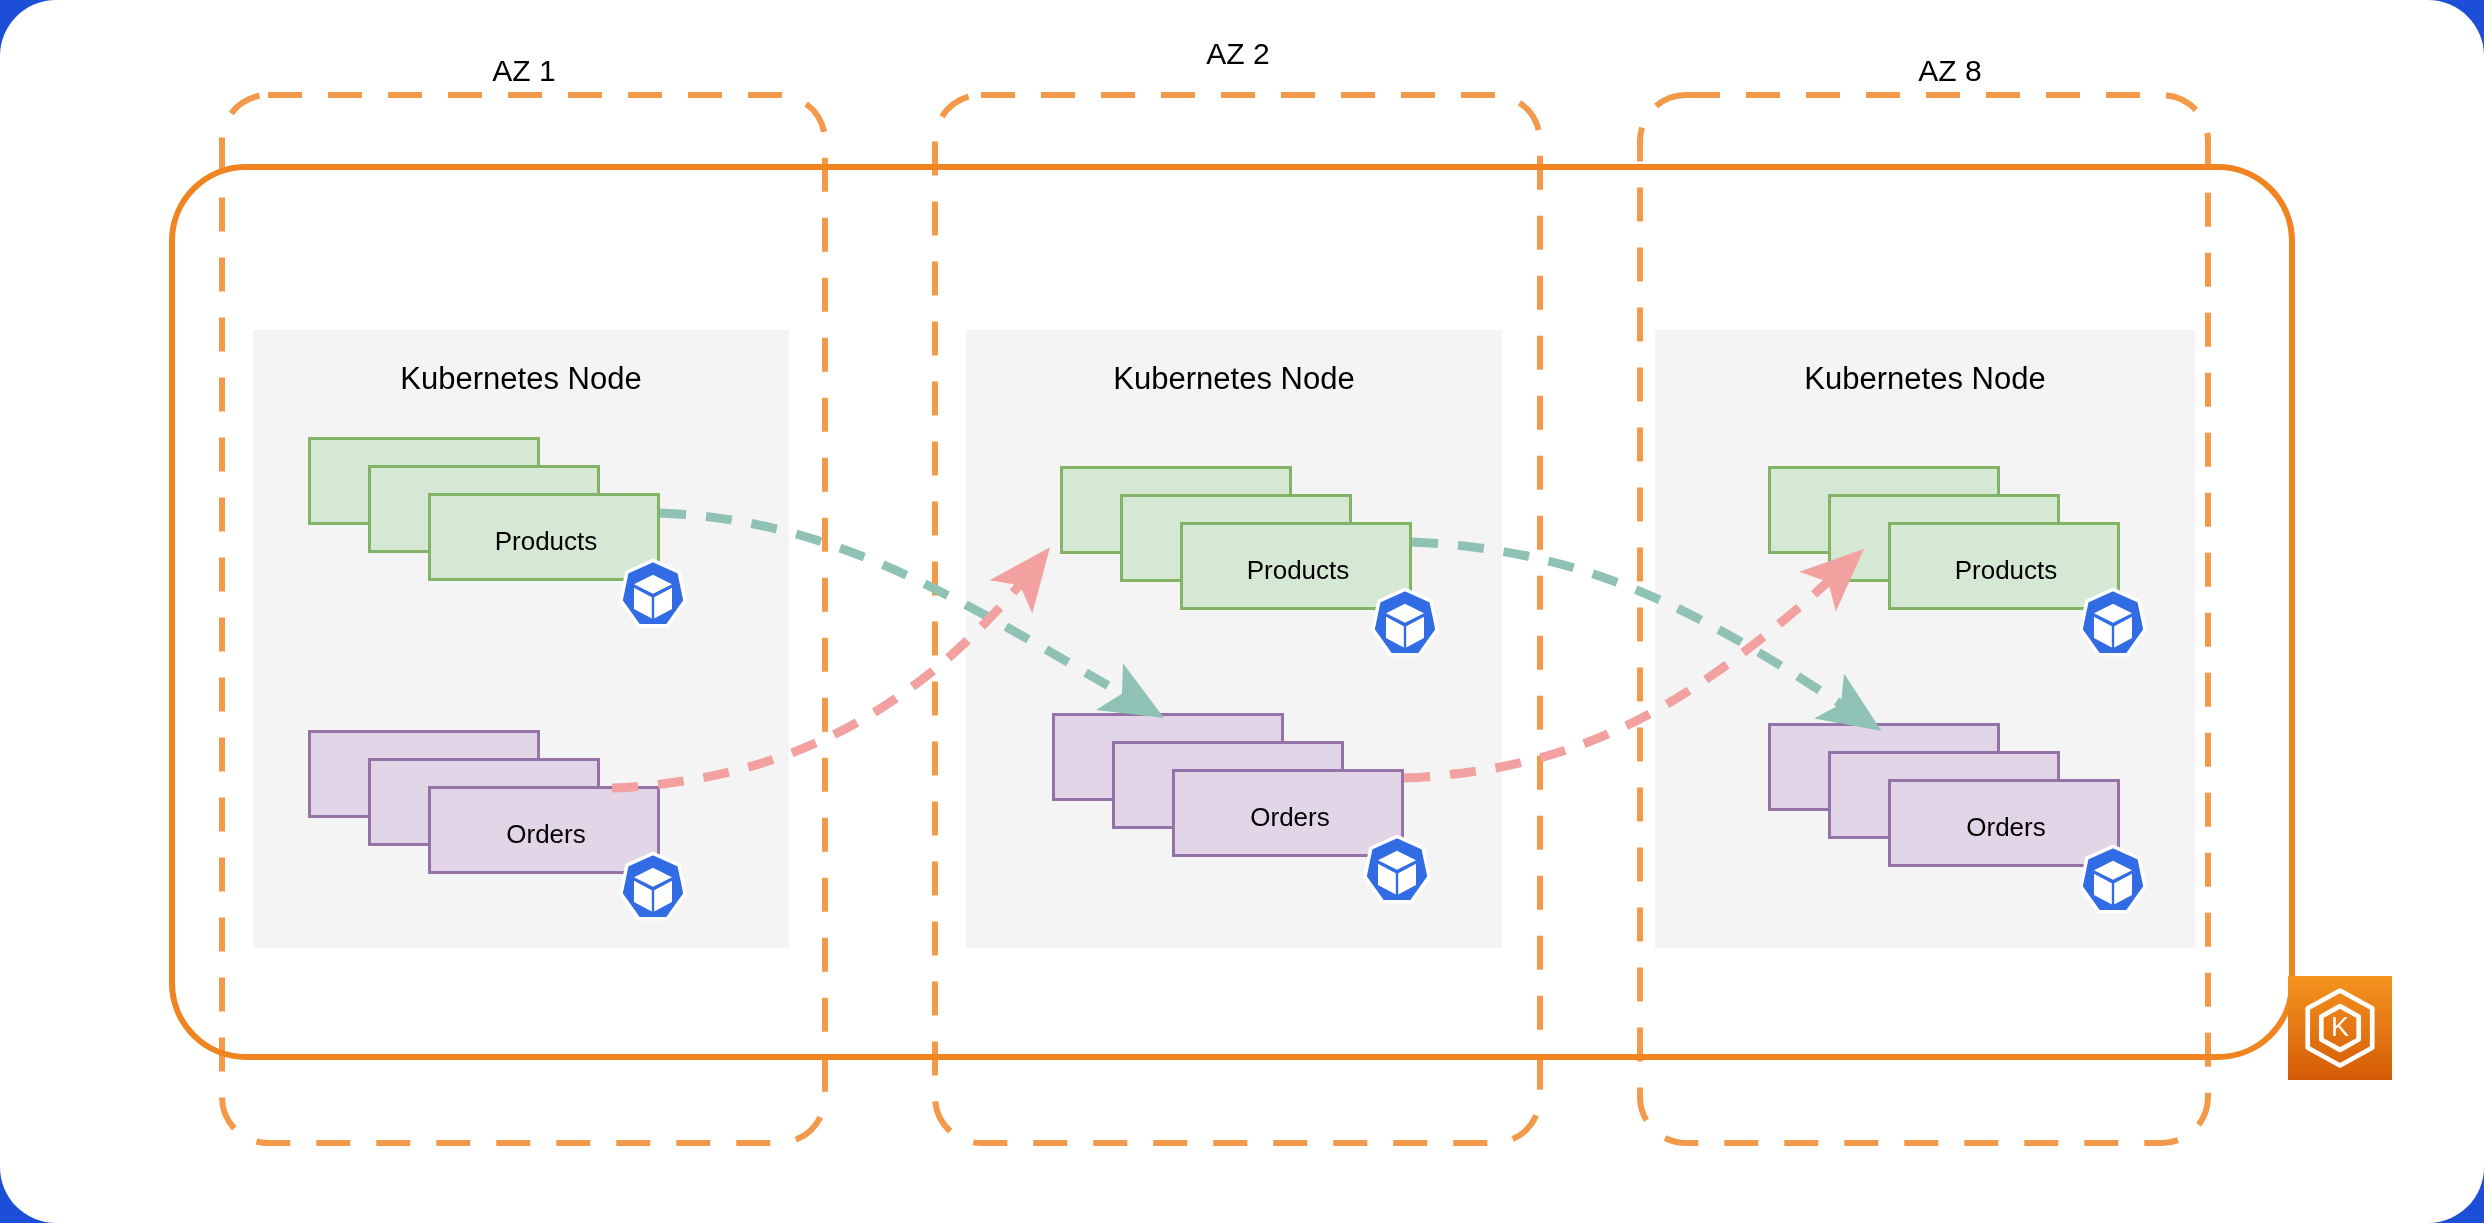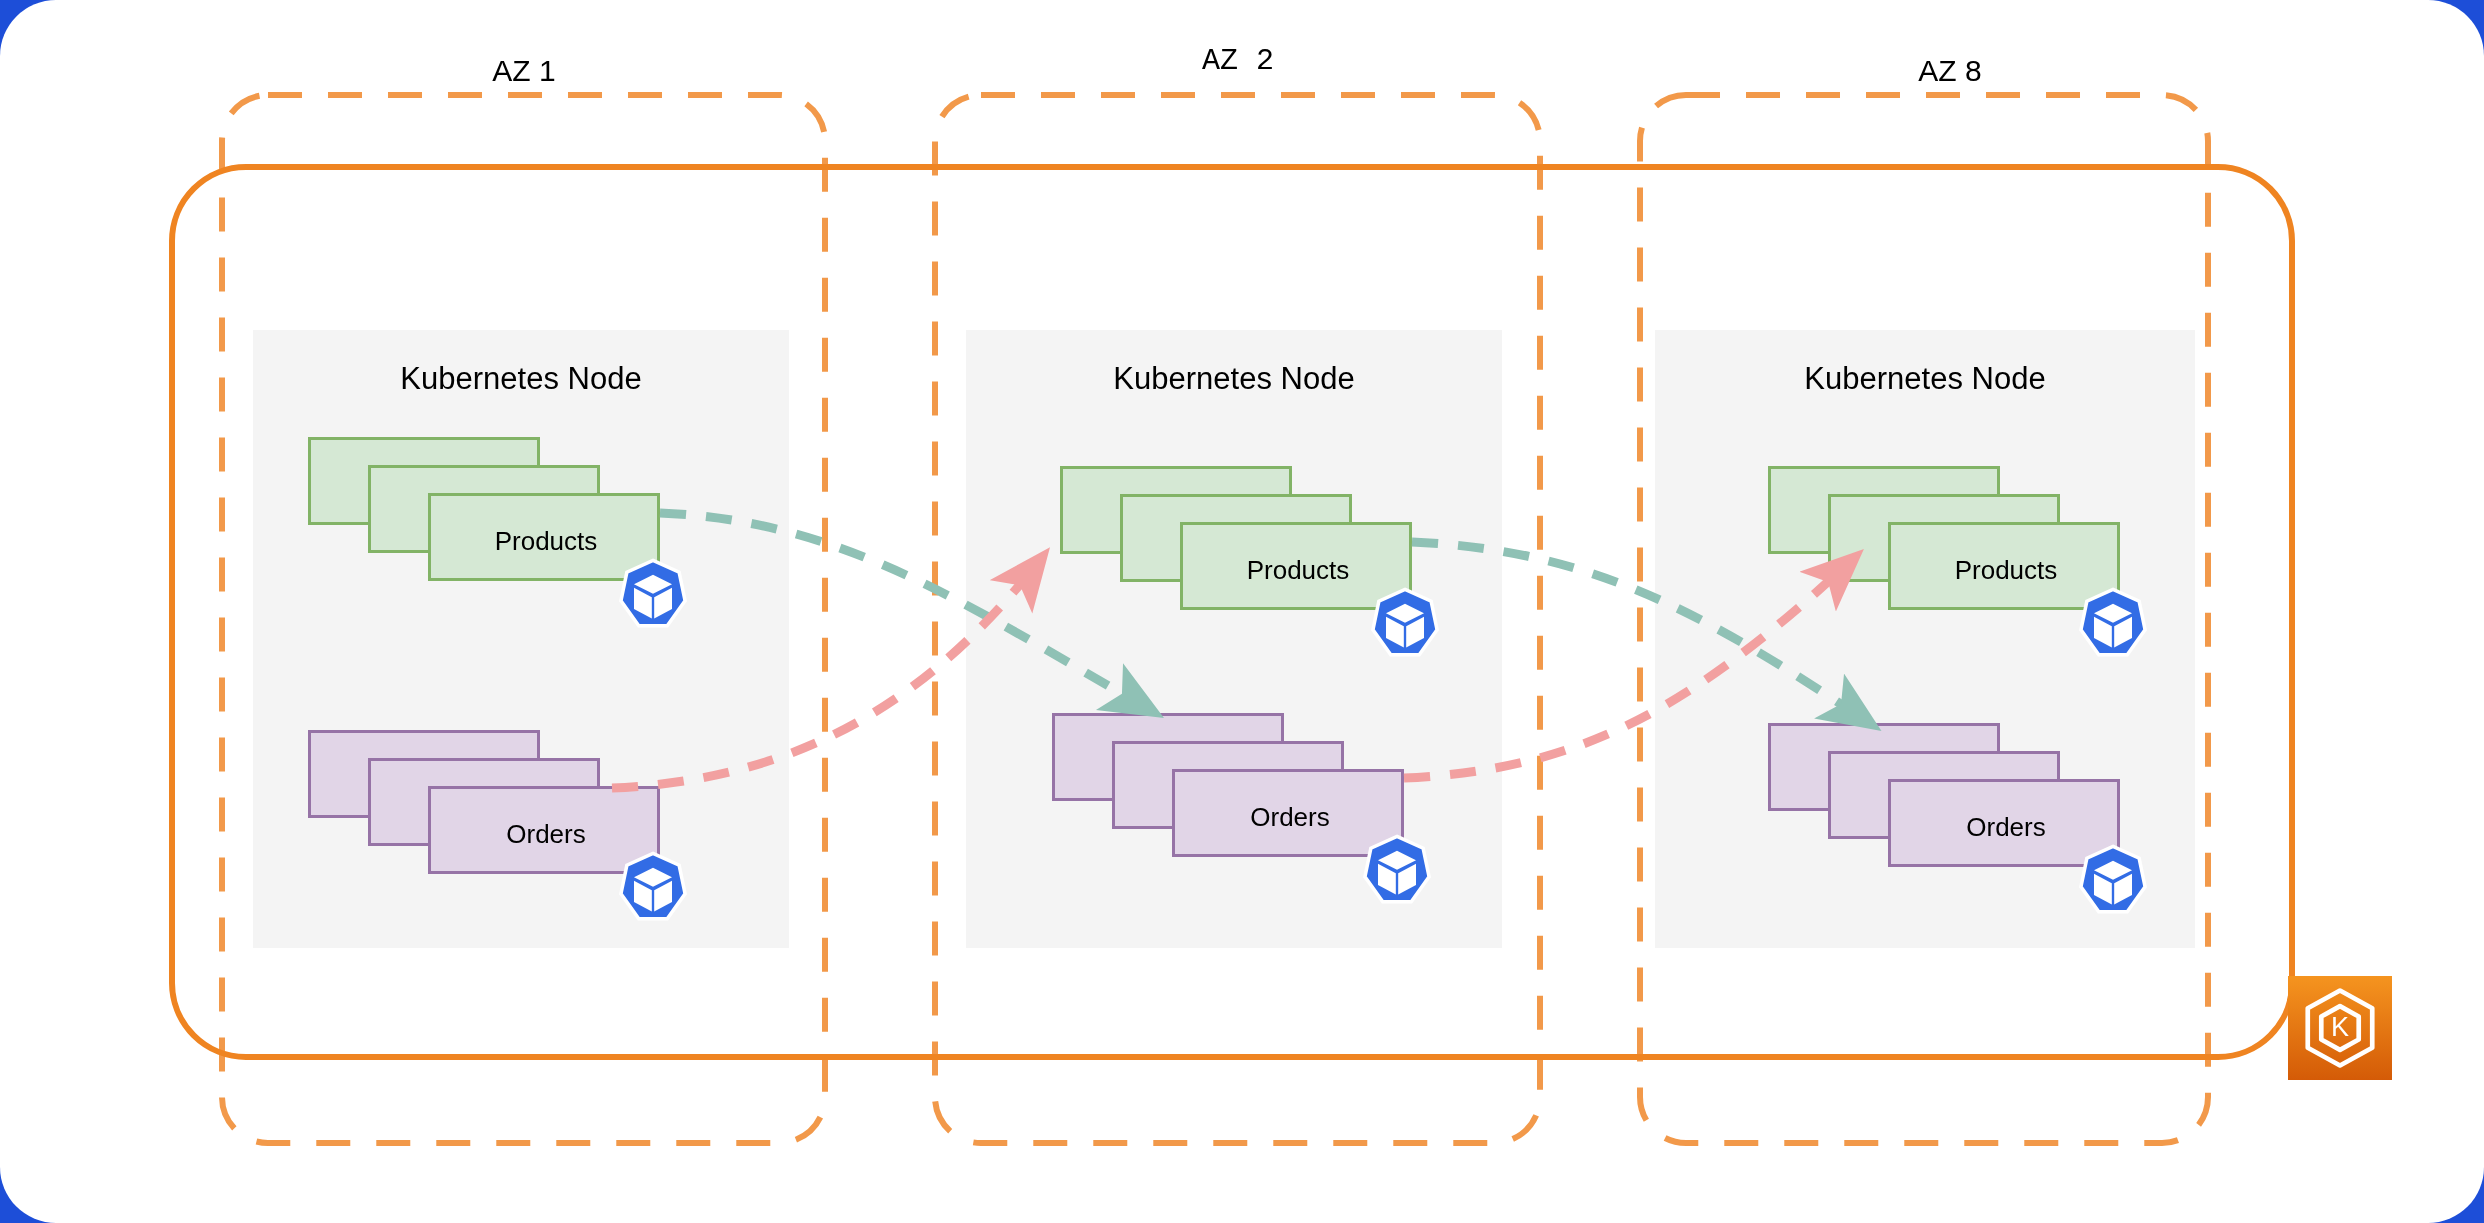--- a/index.html
+++ b/index.html
@@ -98,21 +98,21 @@
   <svg class="layer" viewBox="0 0 2484 1223" width="2484" height="1223">
 
     <rect x="222" y="95" width="603" height="1048" rx="46" ry="46" fill="none" stroke="#f2994a" stroke-width="6" stroke-dasharray="34 26"></rect>
     <rect x="935" y="95" width="605" height="1048" rx="46" ry="46" fill="none" stroke="#f2994a" stroke-width="6" stroke-dasharray="34 26"></rect>
     <rect x="1640" y="95" width="568" height="1048" rx="46" ry="46" fill="none" stroke="#f2994a" stroke-width="6" stroke-dasharray="34 26"></rect>
 
     <rect x="172" y="167" width="2120" height="890" rx="74" ry="74" fill="none" stroke="#ef8421" stroke-width="6"></rect>
   </svg>
 
   <div class="az-label" style="left:524px; top:54px;">AZ 1</div>
-  <div class="az-label" style="left:1238px; top:44px;font-family:Liberation Mono, monospace;">AZ 2</div>
+  <div class="az-label" style="left:1238px; top:37px;">AZ 2</div>
   <div class="az-label" style="left:1950px; top:54px;">AZ 8</div>
 
   <div class="node-box" style="left:253px; top:330px; width:536px; height:618px;"></div>
   <div class="node-box" style="left:966px; top:330px; width:536px; height:618px;"></div>
   <div class="node-box" style="left:1655px; top:330px; width:540px; height:618px;"></div>
 
   <div class="node-title" style="left:521px; top:361px;">Kubernetes Node</div>
   <div class="node-title" style="left:1234px; top:361px;">Kubernetes Node</div>
   <div class="node-title" style="left:1925px; top:361px;">Kubernetes Node</div>
 

